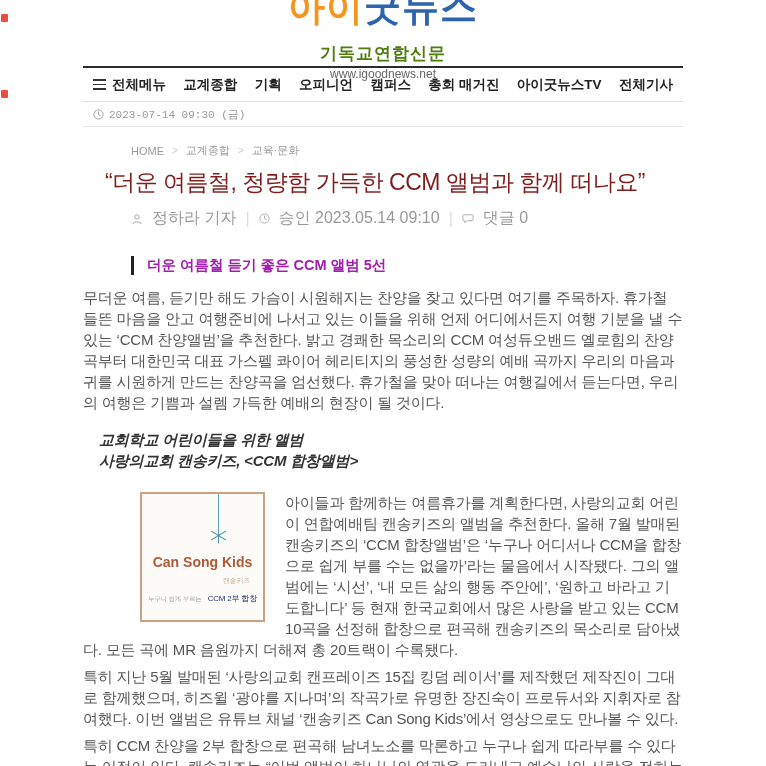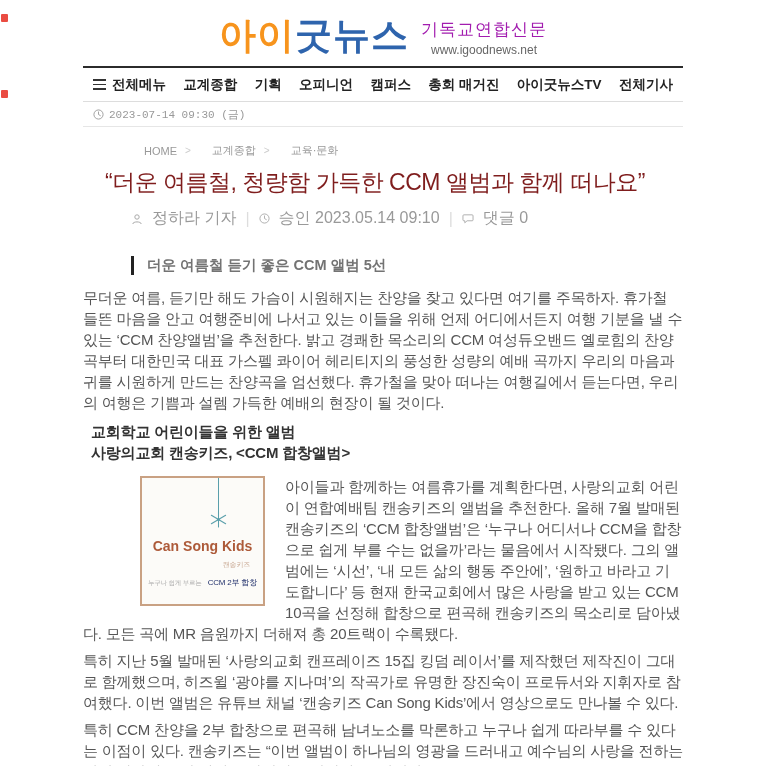--- a/index.html
+++ b/index.html
@@ -4,26 +4,26 @@
 <style>
   * { box-sizing: border-box; }
   html,body { margin:0; padding:0; background:#fff; }
   body {
     width:766px; height:766px; overflow:hidden; position:relative;
     font-family:"Liberation Sans","DejaVu Sans",sans-serif; color:#555;
   }
   .page { width:600px; margin:0 auto; }
 
   
-  .header { height:66px; display:flex; align-items:center; justify-content:center; gap:12px; padding-top:4px; }
+  .header { height:66px; display:flex; align-items:center; justify-content:center; gap:12px; padding-top:4px;flex-direction:column; }
   .logo { font-size:37px; font-weight:bold; letter-spacing:1px; line-height:1; cursor:pointer; }
   .logo-orange { color:#F7941D; }
   .logo-blue { color:#2E64AD; }
   .brand { display:flex; flex-direction:column; align-items:center; margin-top:4px; }
-  .brand-name { font-size:17px; font-weight:normal; color:#a21caf; letter-spacing:1px; }
+  .brand-name { font-size:17px; font-weight:bold; color:#4d7c0f; letter-spacing:1px; }
   .brand-url { font-size:12px; color:#666; margin-top:2px; }
 
   
   .nav {
     border-top:2px solid #2b2b2b; border-bottom:1px solid #ddd;
     height:36px; display:flex; align-items:center; justify-content:space-between;
     padding:0 10px; font-size:13.5px; font-weight:bold; color:#222;
   }
   .nav-item { cursor:pointer; display:flex; align-items:center; gap:6px; white-space:nowrap; }
   .hamburger { width:13px; height:11px; display:inline-block; position:relative; }
@@ -31,37 +31,37 @@
   .hamburger span:nth-child(1){top:0;} .hamburger span:nth-child(2){top:4.5px;} .hamburger span:nth-child(3){top:9px;}
 
   
   .datebar {
     height:25px; display:flex; align-items:center; gap:5px; padding:0 10px;
     font-size:11px; color:#999; border-bottom:1px solid #e6e6e6;font-family:Liberation Mono, monospace;
   }
 
   
   .breadcrumb { margin-top:16px; padding-left:48px; font-size:11px; color:#999; display:flex; gap:8px; align-items:center; }
-  .breadcrumb .crumb { cursor:pointer;margin-left:13px; }
+  .breadcrumb .crumb { cursor:pointer; }
   .breadcrumb .sep { color:#ccc; font-size:10px; }
 
   
   .title { padding-left:22px; margin:9px 0 10px; font-size:23px; font-weight:normal; color:#7f1d1d; letter-spacing:-0.5px; }
   .byline { padding-left:48px; font-size:16px; color:#999; display:flex; align-items:center; gap:9px; }
   .byline .sep { color:#ddd; }
   .icon-svg { display:inline-block; vertical-align:middle; }
 
   
   .subhead { margin:27px 0 12px; padding-left:48px; }
-  .subhead-inner { border-left:3px solid #222; padding-left:13px; font-size:14.5px; font-weight:bold; color:#737373; line-height:19px; }
+  .subhead-inner { border-left:3px solid #222; padding-left:13px; font-size:14.5px; font-weight:bold; color:#a21caf; line-height:19px; }
 
   
   .body { font-size:15px; line-height:21px; color:#555; letter-spacing:-0.2px; }
   .body p { margin:0 0 6px; }
-  .section-title { font-weight:bold; color:#333; line-height:21px; margin:8px; }
+  .section-title { font-weight:bold; color:#333; line-height:21px; margin:16px;font-style:italic; }
   .section-title div { margin:0; }
   .sec-gap { height:5px; }
 
   
   .figure { float:left; width:202px; height:133px; }
   .album {
     margin-left:57px; width:125px; height:130px;
     border:2px solid #c9a183; background:#fcfbf8; position:relative; overflow:hidden;
   }
   .album-line { position:absolute; left:76px; top:0; width:1px; height:40px; background:#5a9fab; }

